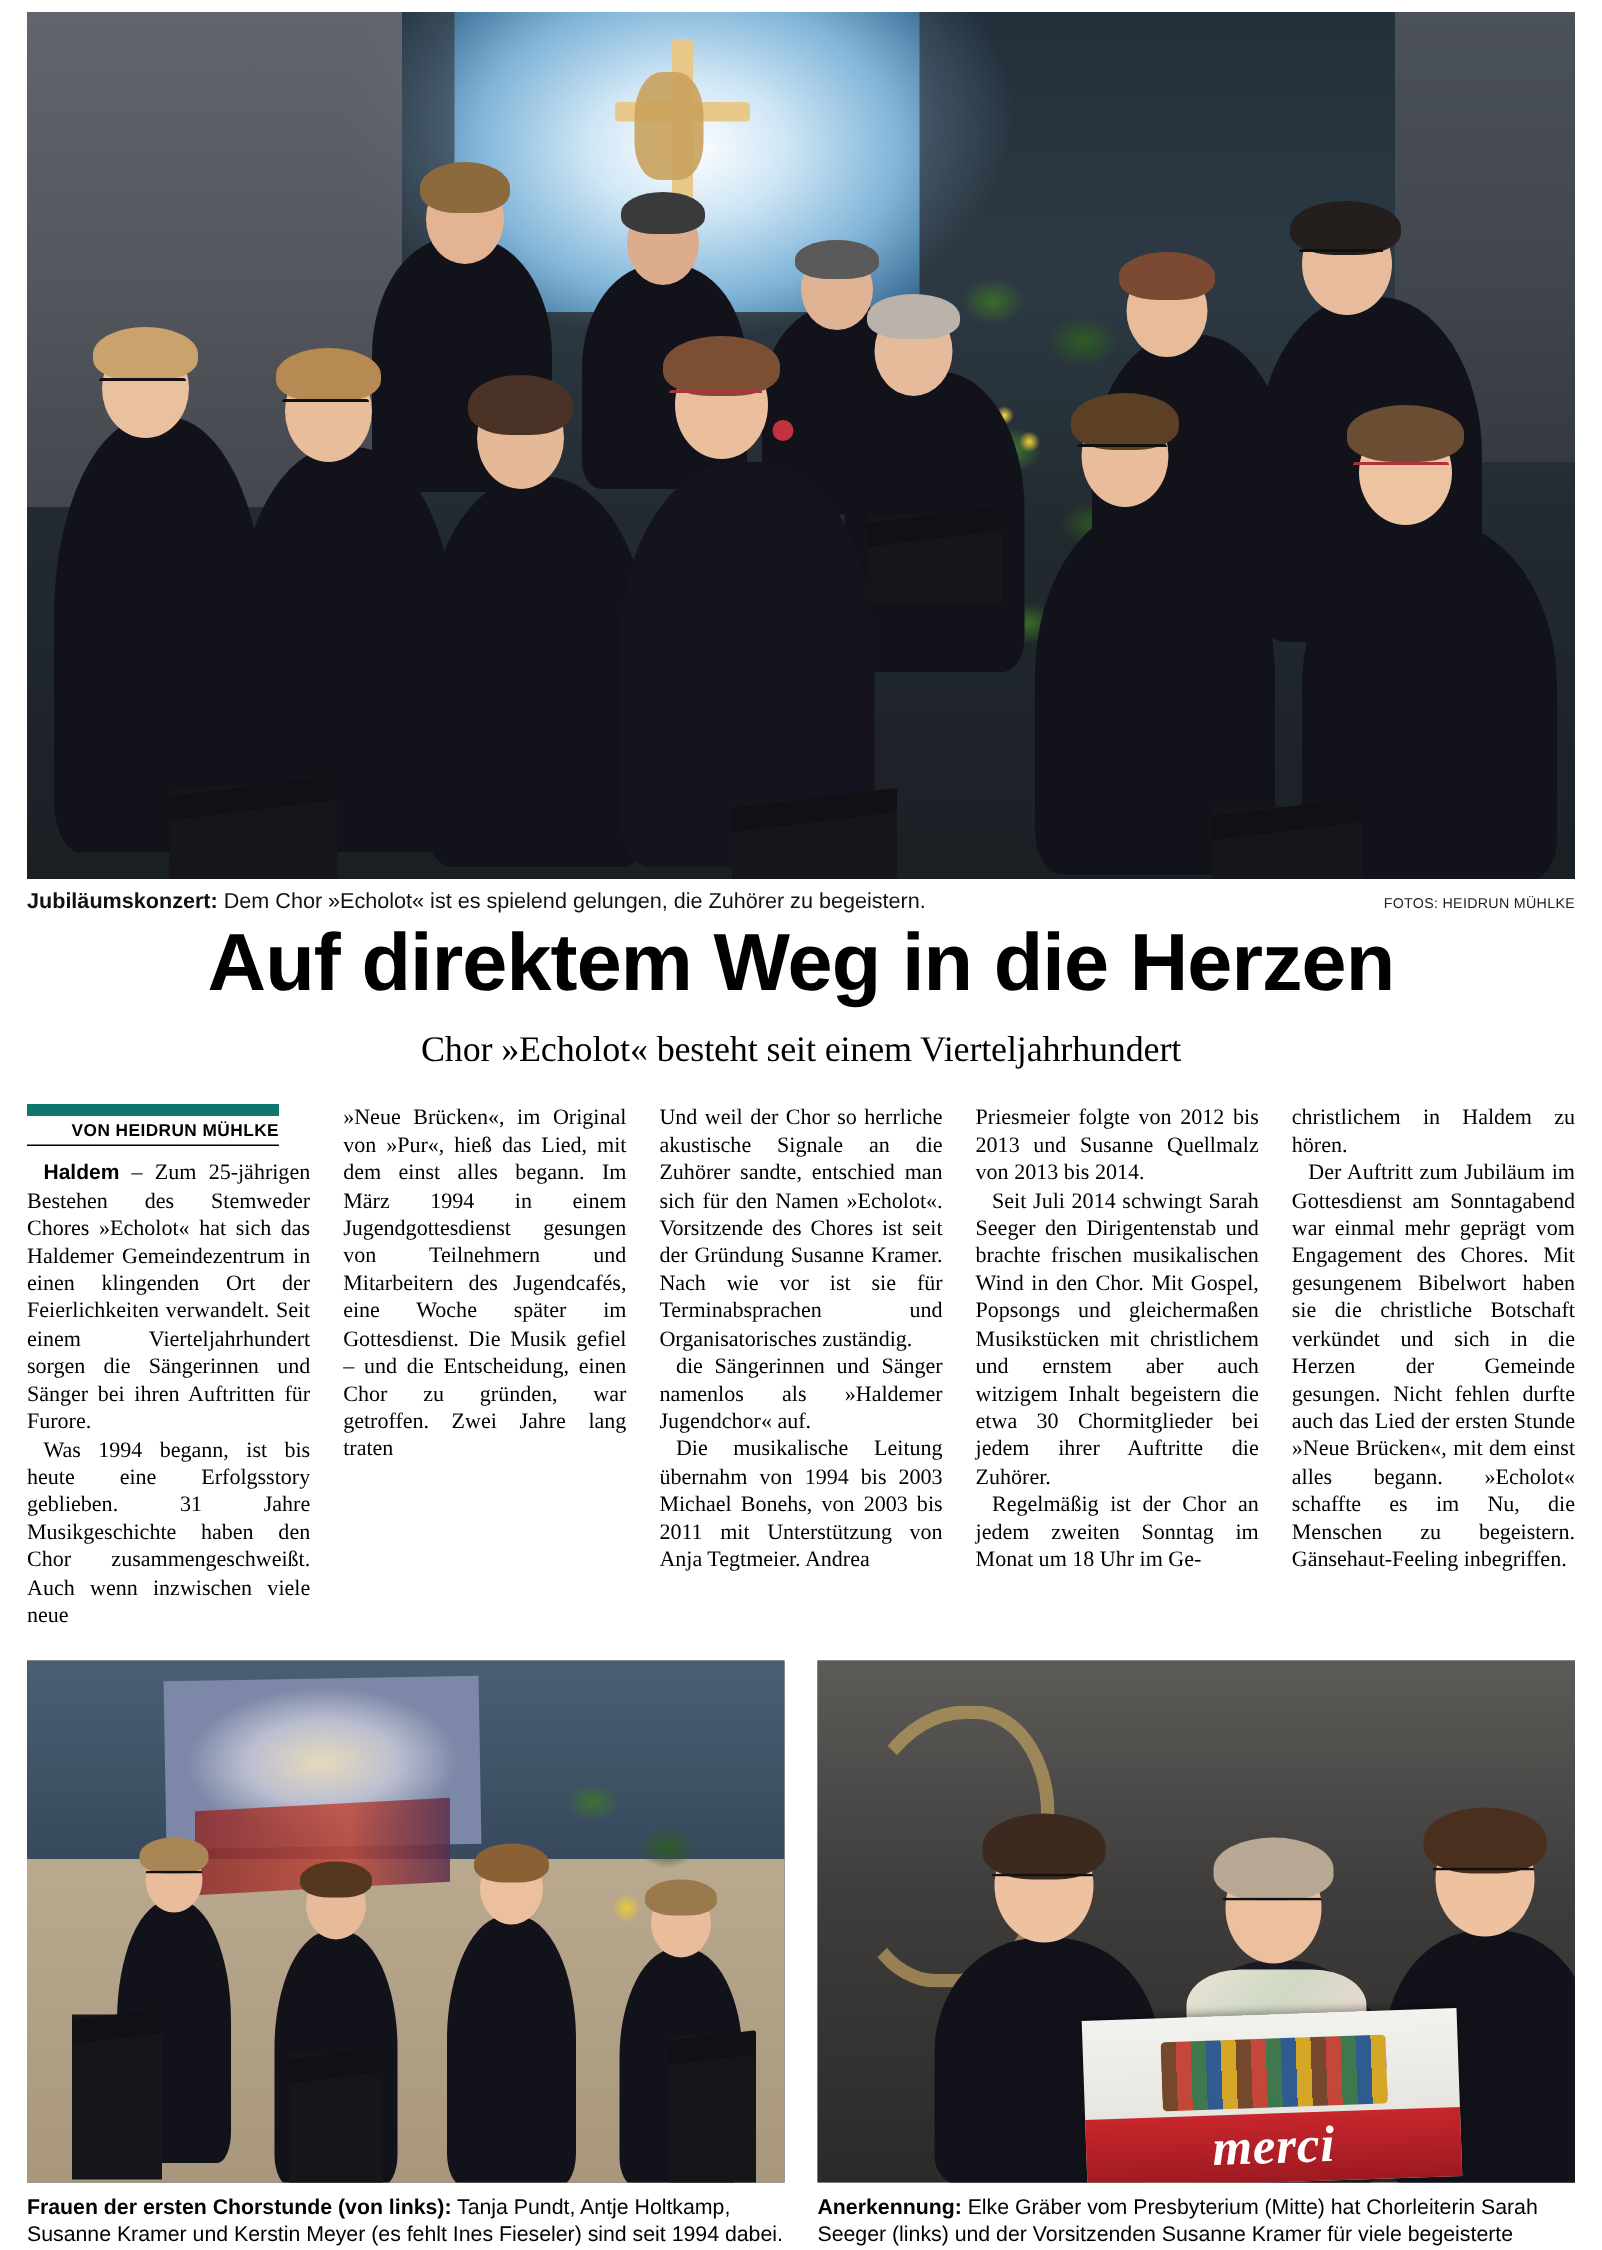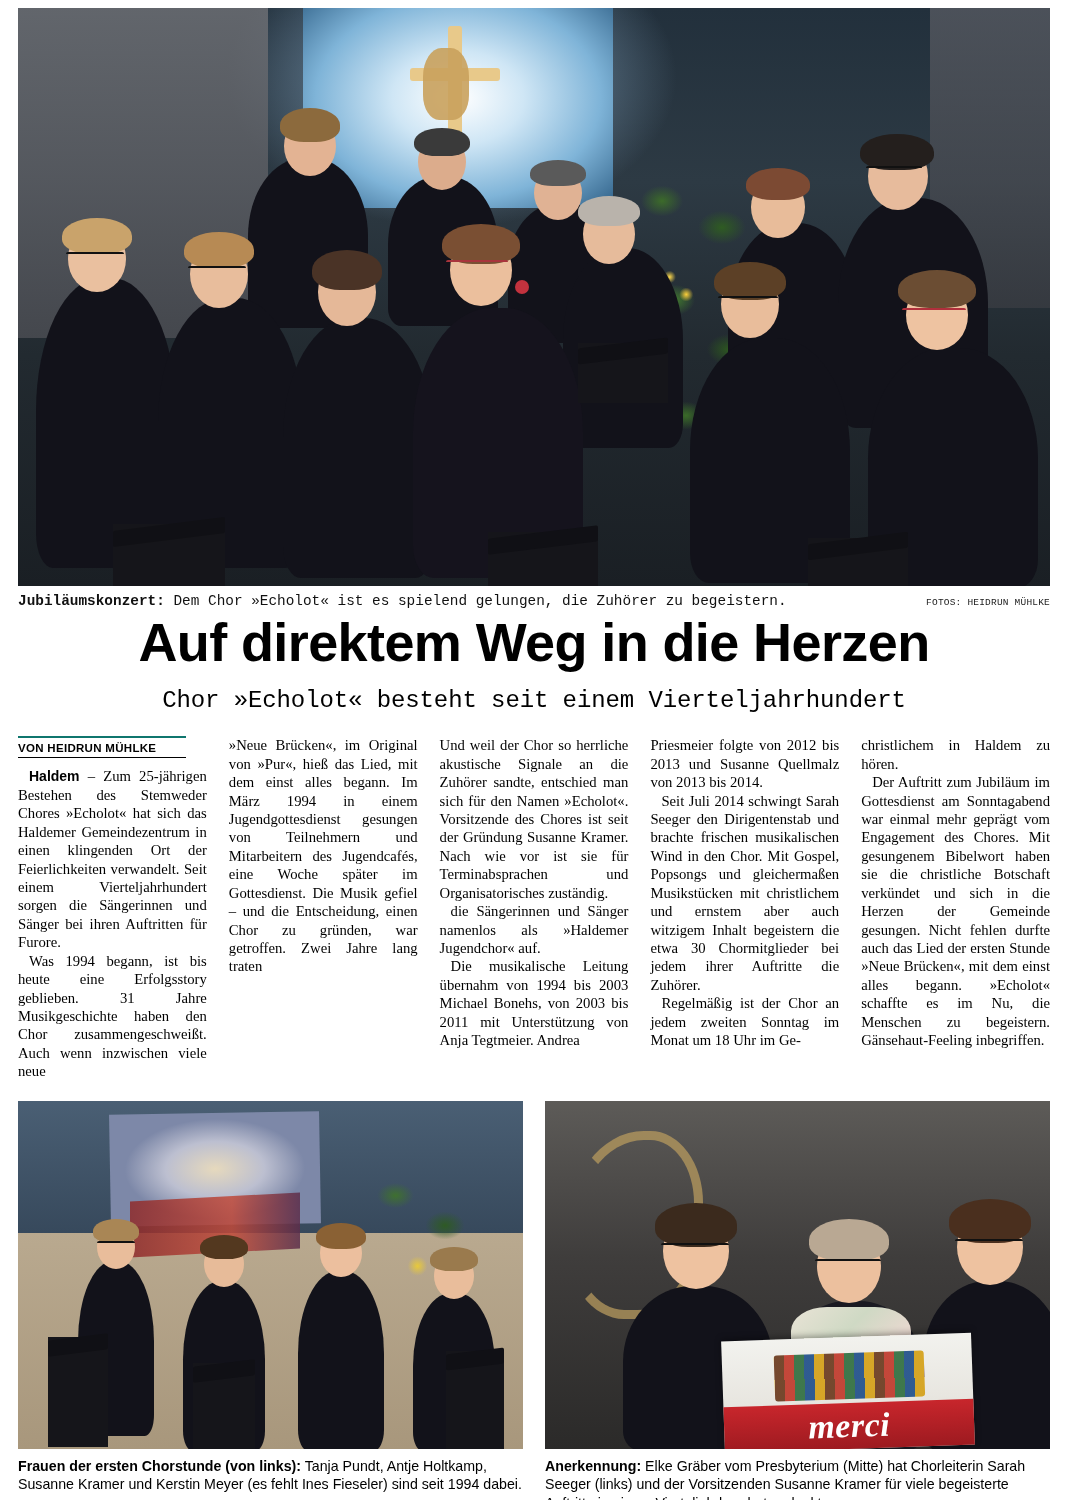--- a/index.html
+++ b/index.html
@@ -128,21 +128,21 @@
     transform: skewY(-7deg);
     border-radius: 2px;
   }
 
   
   .cutline {
     display: flex;
     align-items: baseline;
     justify-content: space-between;
     margin-top: 7px;
-    font-family: Liberation Mono, monospace;
+    font-family: Liberation Sans, sans-serif;
   }
   .cutline .txt {
     font-size: 14.4px;
     color: #111;
   }
   .cutline .txt b { font-weight: 700; }
   .credit {
     font-size: 9.5px;
     letter-spacing: .2px;
     color: #222;
@@ -154,39 +154,40 @@
   h1.headline {
     font-family: "Liberation Sans", sans-serif;
     font-weight: 700;
     font-size: 54px;
     line-height: 1.06;
     text-align: center;
     margin: 5px 0 0 0;
     letter-spacing: -0.6px;
   }
   h2.subhead {
-    font-family: Liberation Mono, monospace;
+    font-family: Liberation Serif, serif;
     font-weight: 400;
     font-size: 24px;
     text-align: center;
     margin: 16px 0 0 0;
     letter-spacing: -0.1px;
   }
 
   
   .byline {
     font-family: "Liberation Sans", sans-serif;
     font-weight: 700;
     font-size: 11.5px;
     letter-spacing: .3px;
-    border-top: 2px solid #0f766e;
+    border-top: 8px solid #0f766e;
     border-bottom: 1px solid #000;
     padding: 4px 0 3px 0;
     margin-bottom: 9px;
     width: 168px;
+    text-align: right;
   }
   .columns {
     display: grid;
     grid-template-columns: repeat(5, 1fr);
     column-gap: 22px;
     margin-top: 22px;
   }
   .col p {
     margin: 0;
     font-size: 14.7px;

